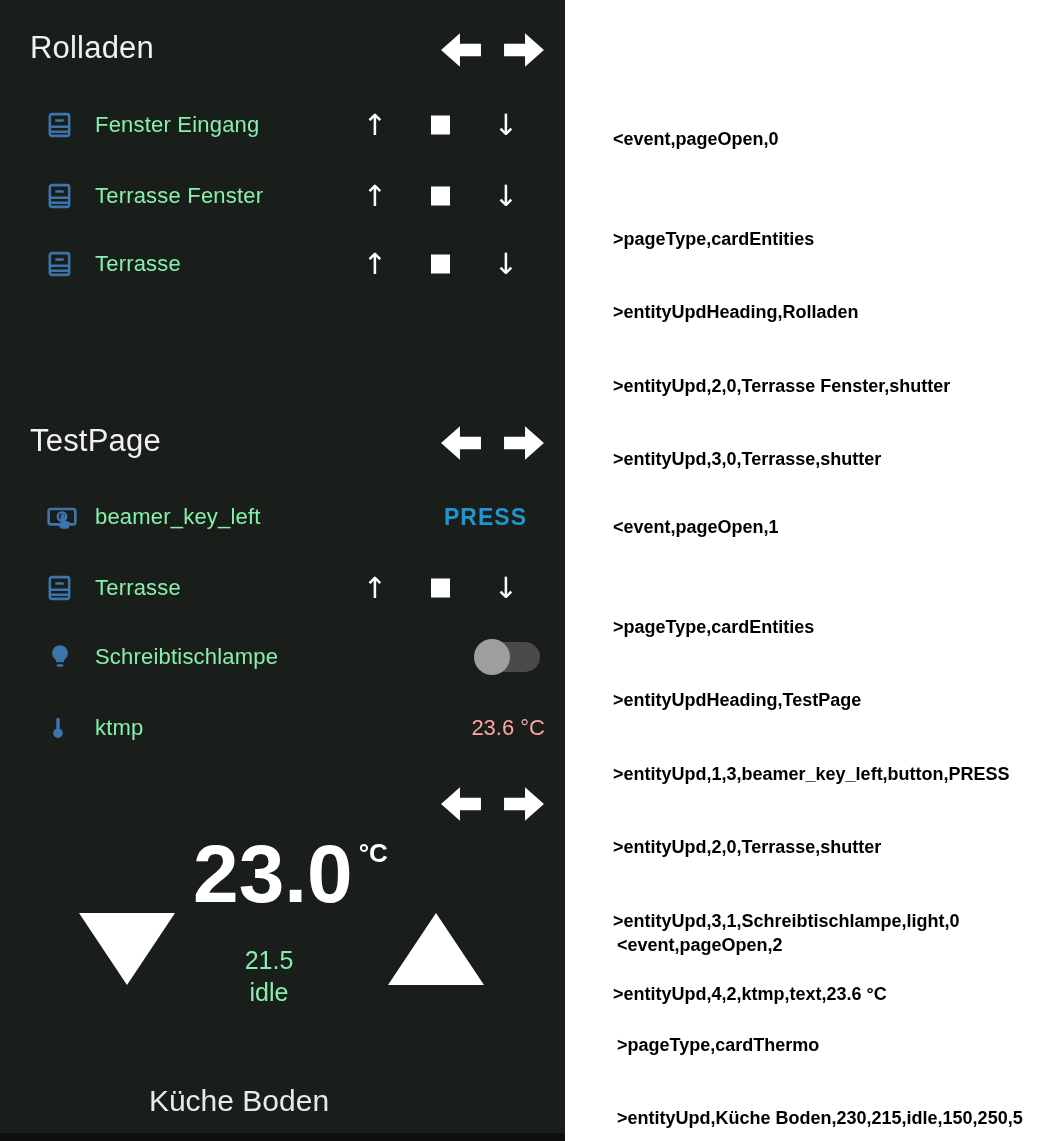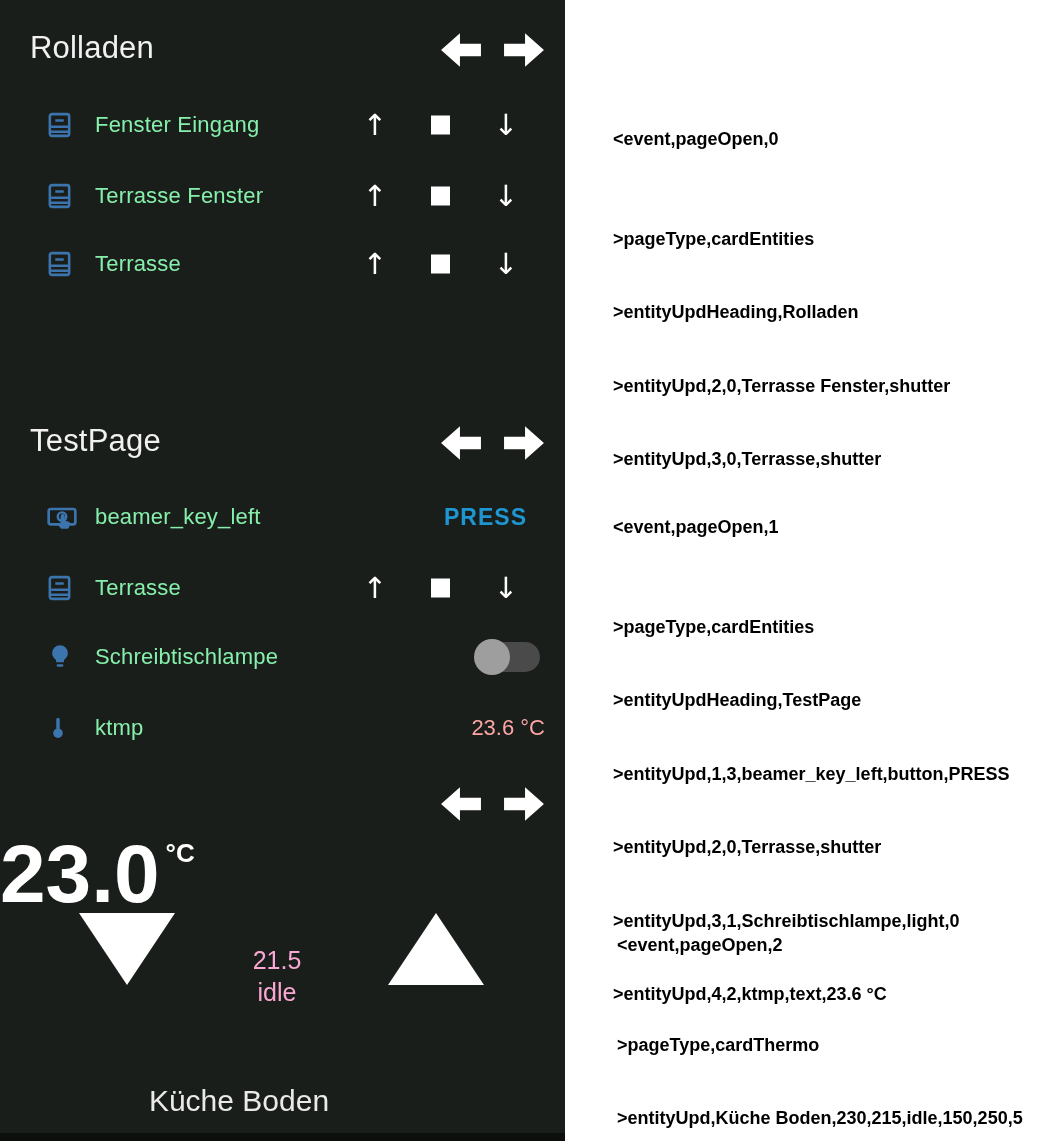--- a/index.html
+++ b/index.html
@@ -26,27 +26,27 @@
   .ctl-stop{position:absolute;left:431px;top:50%;transform:translateY(-50%);width:19px;height:19px;background:#ffffff;cursor:pointer;}
 
   .press{position:absolute;right:38px;top:50%;transform:translateY(-50%);
       font-size:23px;font-weight:700;color:#1d96d2;letter-spacing:1px;cursor:pointer;}
   .value{position:absolute;right:20px;top:50%;transform:translateY(-50%);font-size:22px;color:#fca5a5;}
 
   .toggle{position:absolute;right:25px;top:50%;transform:translateY(-50%);width:62px;height:30px;border-radius:15px;background:#4a4a4a;cursor:pointer;}
   .knob{position:absolute;left:-4px;top:-3px;width:36px;height:36px;border-radius:50%;background:#9e9e9e;}
 
   
-  .thermo-temp{position:absolute;left:0;top:833px;width:565px;white-space:nowrap;}
+  .thermo-temp{position:absolute;left:0;top:833px;width:565px;text-align:center;white-space:nowrap;padding-left:8px;}
   .thermo-temp .num{font-size:82px;font-weight:700;color:#ffffff;line-height:1;}
   .thermo-temp .unit{display:inline-block;font-size:26px;font-weight:700;color:#ffffff;transform:translateY(-40px);margin-left:6px;}
   .tri{position:absolute;width:0;height:0;cursor:pointer;}
   .tri-down{left:79px;top:913px;border-left:48px solid transparent;border-right:48px solid transparent;border-top:72px solid #ffffff;}
   .tri-up{left:388px;top:913px;border-left:48px solid transparent;border-right:48px solid transparent;border-bottom:72px solid #ffffff;}
-  .thermo-sub{position:absolute;left:12px;width:530px;text-align:center;color:#f9a8d4;font-size:25px;}
+  .thermo-sub{position:absolute;left:4px;width:530px;text-align:center;color:#86efac;font-size:25px;}
   .target{top:946px;}
   .state{top:978px;}
   .thermo-title{position:absolute;left:0;top:1084px;width:478px;text-align:center;font-size:30px;color:#eaeaea;}
 
   
   .ann{position:absolute;color:#000;font-weight:700;font-size:18px;line-height:24.5px;white-space:pre;}
   .ann .ev{margin-bottom:26px;}
 </style>
 </head>
 <body>

